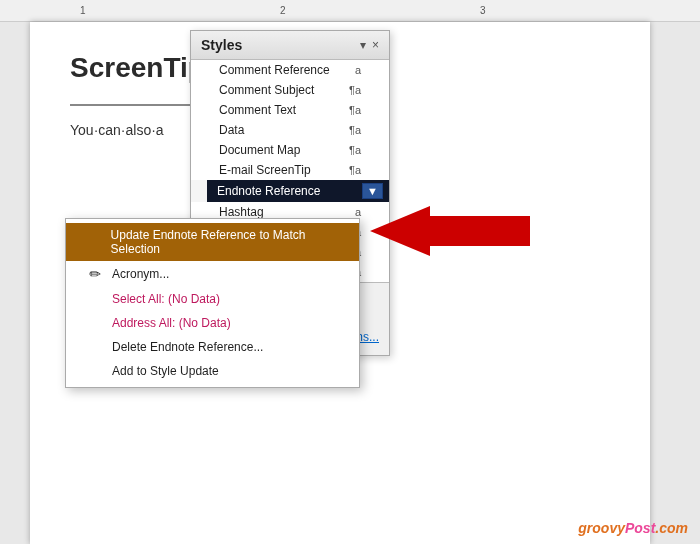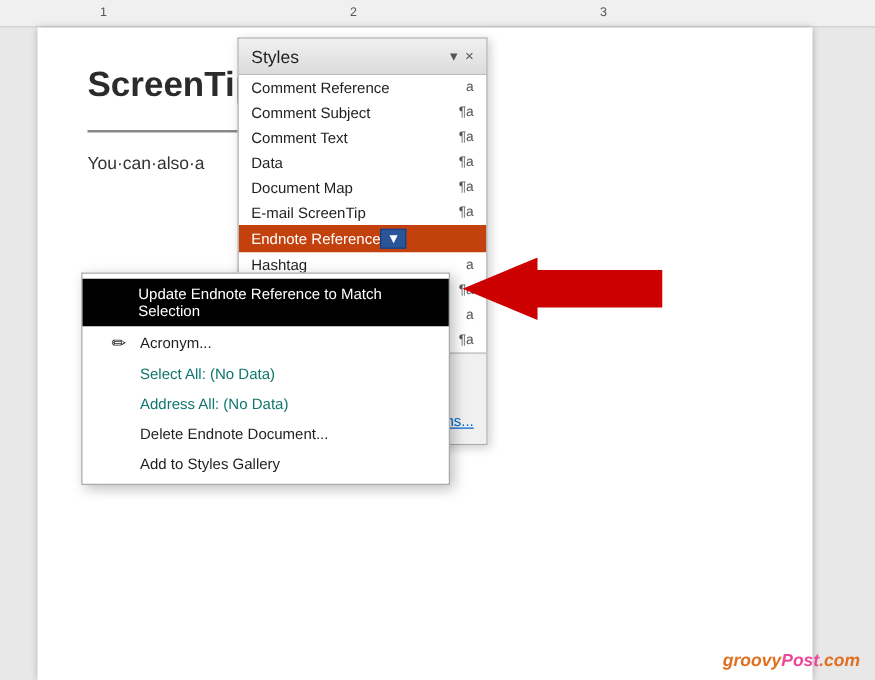--- a/index.html
+++ b/index.html
@@ -92,21 +92,21 @@
       background: linear-gradient(to bottom, #f0f0f0, #dcdcdc);
       border-bottom: 1px solid #bbb;
       display: flex;
       align-items: center;
       justify-content: space-between;
       padding: 6px 10px;
     }
 
     .styles-title {
       font-size: 14px;
-      font-weight: 400;
+      font-weight: 700;
       color: #1f1f1f;
     }
 
     .styles-header-icons {
       display: flex;
       gap: 6px;
       align-items: center;
     }
 
     .header-icon {
@@ -117,40 +117,41 @@
 
     .styles-list {
       max-height: 280px;
       overflow: hidden;
     }
 
     .style-item {
       display: flex;
       align-items: center;
       justify-content: space-between;
-      padding: 3px 10px;
+      padding: 3px 28px;
       cursor: pointer;
       font-size: 12px;
       color: #1f1f1f;
       background: #fff;
     }
 
     .style-indicator {
       font-size: 11px;
       color: #555;
     }
 
     .selected-item-row {
       display: flex;
       align-items: center;
-      justify-content: flex-start;
+      justify-content: space-between;
       padding: 3px 6px 3px 10px;
-      background: #c2410c;
+      background: #0f172a;
       color: #fff;
       font-size: 12px;
+      margin-left: 16px;
     }
 
     .selected-dropdown-btn {
       background: #2a5599;
       border: 1px solid #1a3f80;
       color: #fff;
       padding: 1px 4px;
       font-size: 11px;
       cursor: pointer;
     }
@@ -213,26 +214,26 @@
       padding: 5px 20px;
       font-size: 12px;
       color: #1f1f1f;
       cursor: pointer;
       display: flex;
       align-items: center;
       gap: 8px;
     }
 
     .menu-item.highlighted {
-      background: #000000;
+      background: #a16207;
       color: #fff;
     }
 
     .menu-item.disabled {
-      color: #0f766e;
+      color: #be185d;
       cursor: default;
     }
 
     .menu-item-icon {
       font-size: 14px;
       width: 18px;
       text-align: center;
     }
 
     
@@ -373,25 +374,25 @@
   <div class="menu-item disabled">
     <span class="menu-item-icon"></span>
     <span>Select All: (No Data)</span>
   </div>
   <div class="menu-item disabled">
     <span class="menu-item-icon"></span>
     <span>Address All: (No Data)</span>
   </div>
   <div class="menu-item">
     <span class="menu-item-icon"></span>
-    <span>Delete Endnote Document...</span>
+    <span>Delete Endnote Reference...</span>
   </div>
   <div class="menu-item">
     <span class="menu-item-icon"></span>
-    <span>Add to Styles Gallery</span>
+    <span>Add to Style Update</span>
   </div>
 </div>
 
 <div class="red-arrow">
   <svg width="160" height="50" viewBox="0 0 160 50">
 
     <polygon points="160,10 60,10 60,0 0,25 60,50 60,40 160,40" fill="#cc0000"></polygon>
   </svg>
 </div>
 

